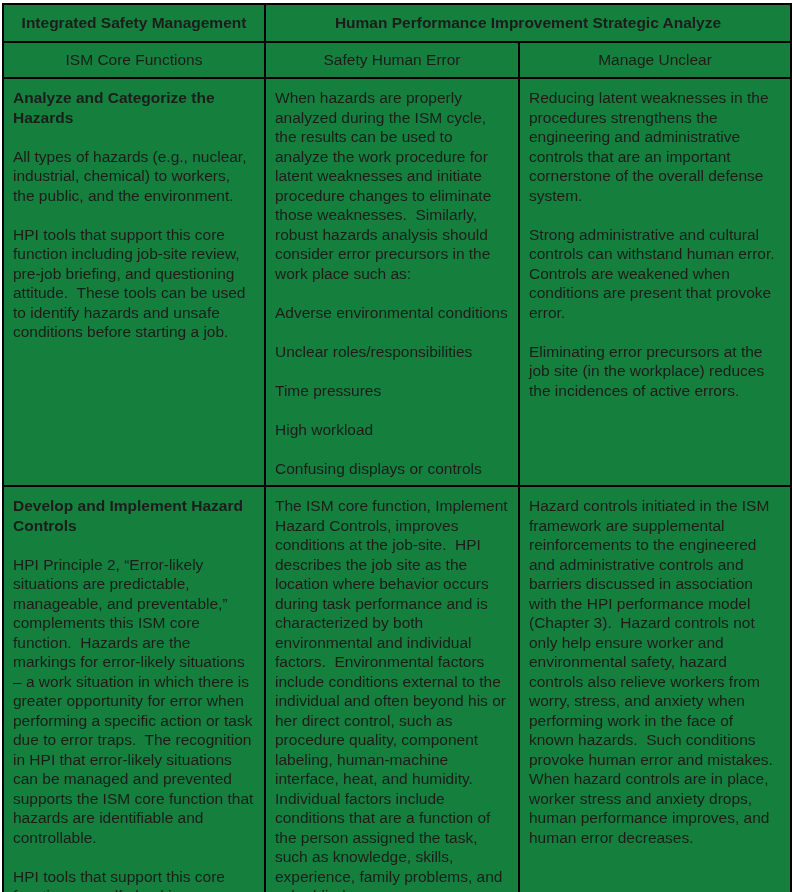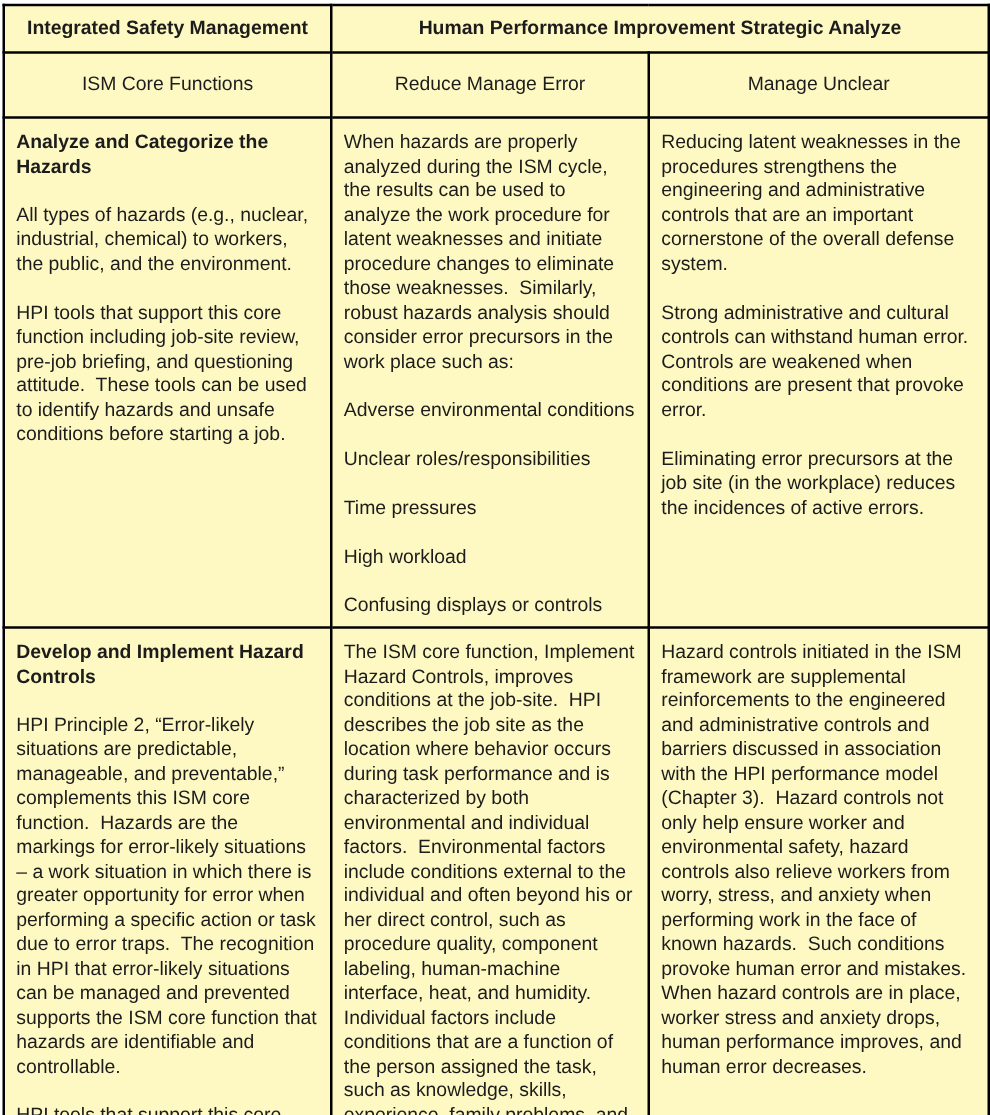--- a/index.html
+++ b/index.html
@@ -24,24 +24,24 @@
   }
   table.ism-table col.c1 { width: 262px; }
   table.ism-table col.c2 { width: 254px; }
   table.ism-table col.c3 { width: 272px; }
   table.ism-table th,
   table.ism-table td {
     border: 2px solid #000000;
     box-sizing: border-box;
     font-size: 15.5px;
     line-height: 19.5px;
-    background: #fef9c3;
+    background: #15803d;
   }
   tr.hdr-1 { height: 38px; }
-  tr.hdr-2 { height: 52px; }
+  tr.hdr-2 { height: 36px; }
   tr.body-1 { height: 364px; }
   th.title-cell {
     font-weight: bold;
     text-align: center;
     vertical-align: middle;
     padding: 2px 6px;
   }
   th.sub-cell {
     font-weight: normal;
     text-align: center;
@@ -72,21 +72,21 @@
       <col class="c2">
       <col class="c3">
     </colgroup>
     <tbody>
       <tr class="hdr-1">
         <th class="title-cell">Integrated Safety Management</th>
         <th class="title-cell" colspan="2">Human Performance Improvement Strategic Analyze</th>
       </tr>
       <tr class="hdr-2">
         <th class="sub-cell">ISM Core Functions</th>
-        <th class="sub-cell">Reduce Manage Error</th>
+        <th class="sub-cell">Safety Human Error</th>
         <th class="sub-cell">Manage Unclear</th>
       </tr>
 
       <tr class="body-1">
         <td class="body-cell">
           <div class="cell-heading">Analyze and Categorize the Hazards</div>
           <div class="cell-paragraphs">All types of hazards (e.g., nuclear, industrial, chemical) to workers, the public, and the environment.
 
 HPI tools that support this core function including job-site review, pre-job briefing, and questioning attitude.  These tools can be used to identify hazards and unsafe conditions before starting a job.</div>
         </td>

